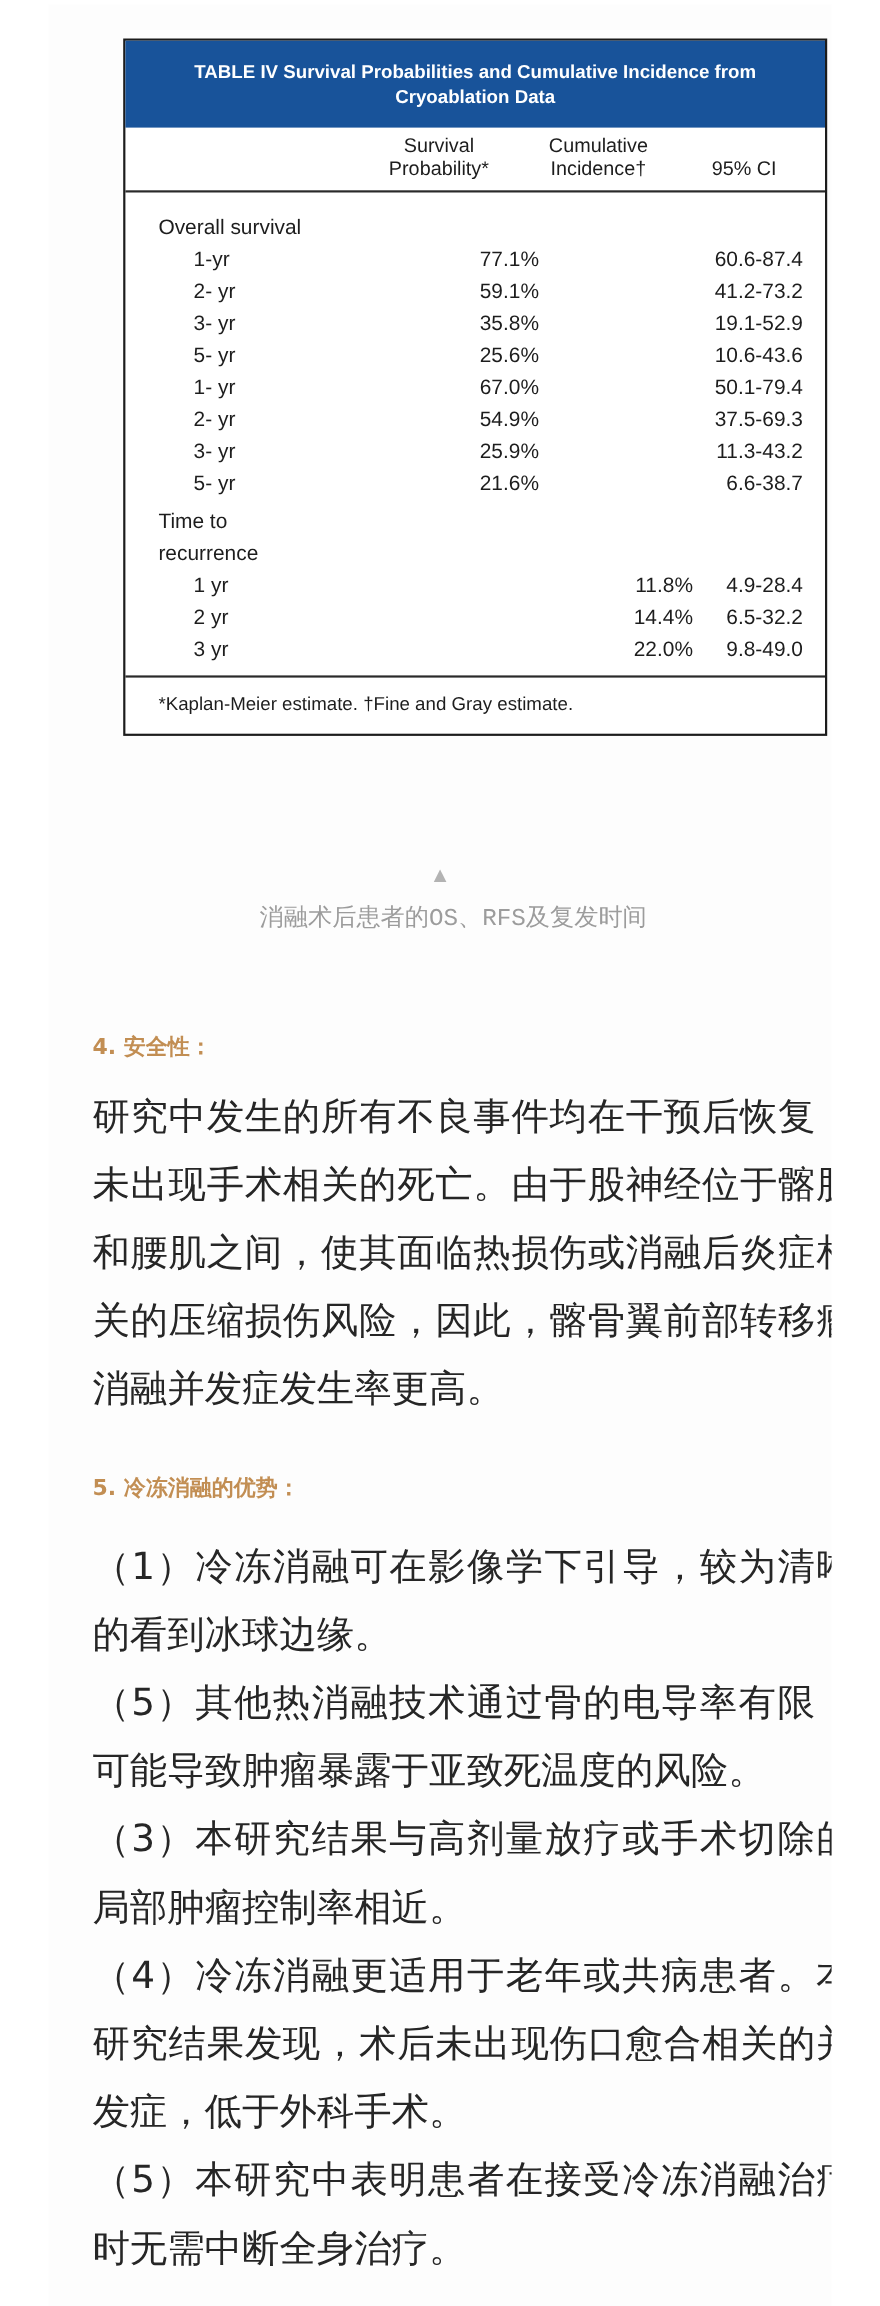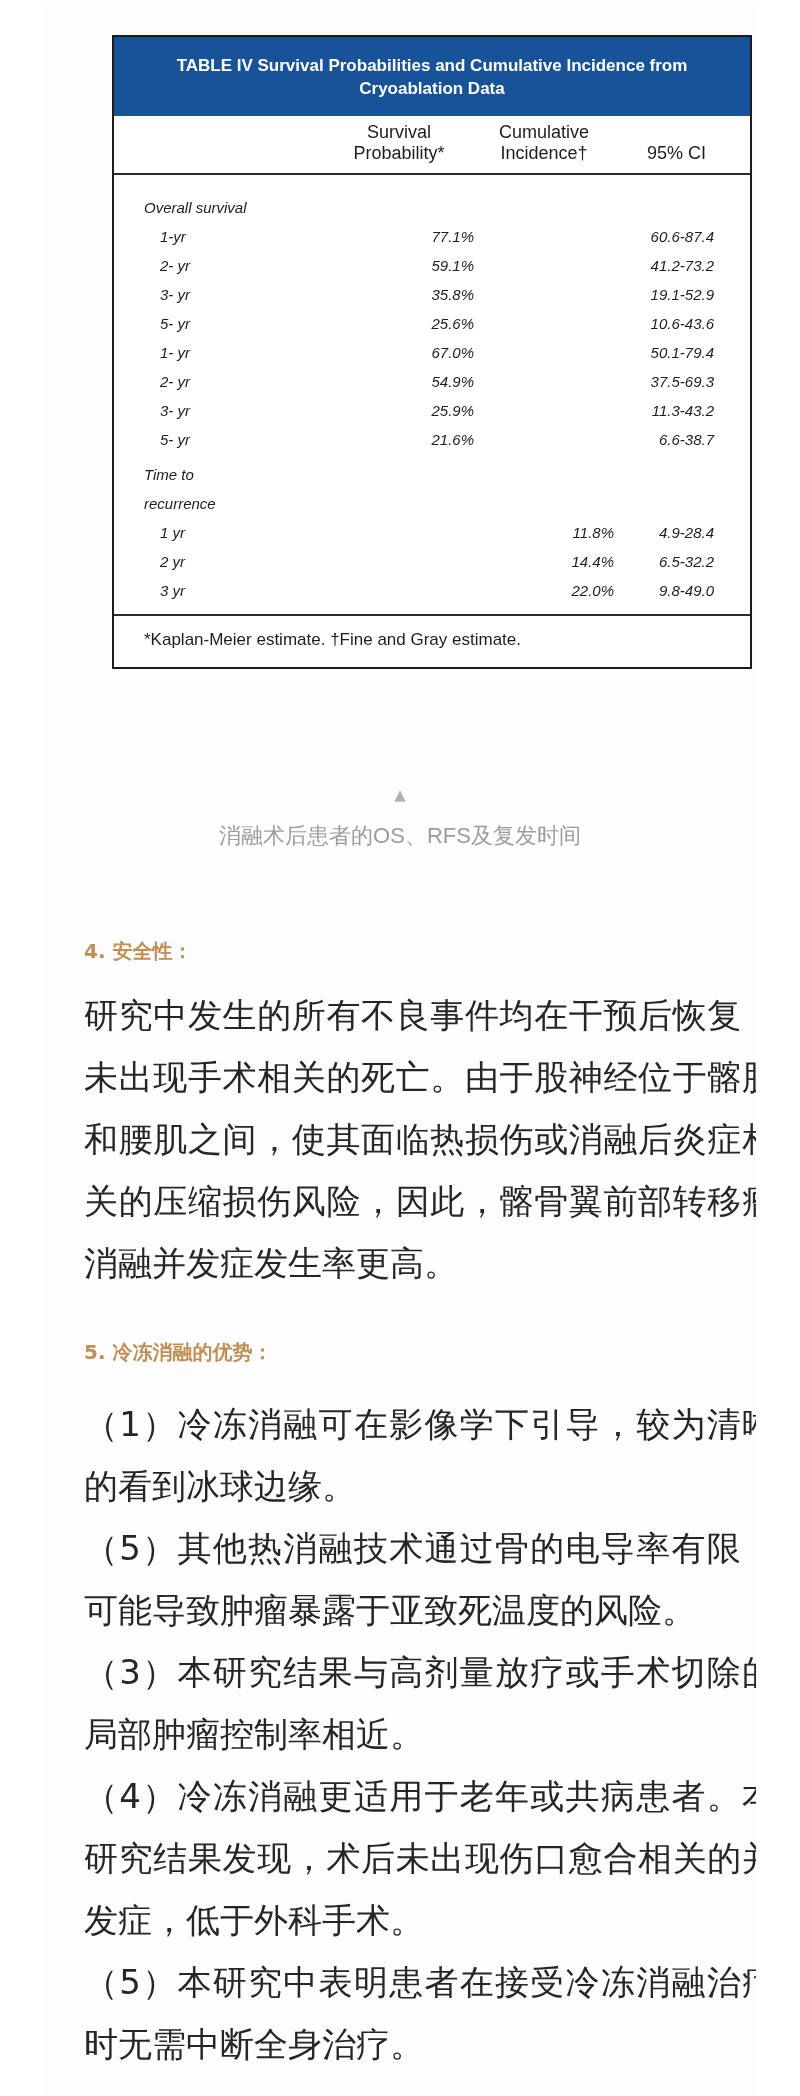--- a/index.html
+++ b/index.html
@@ -23,40 +23,40 @@
   }
   .tbl-colhead {
     display:grid; grid-template-columns:210px 150px 140px 140px;
     align-items:end;
     padding:6px 0 9px; border-bottom:2px solid #2a2a2a;
     font-size:18px; line-height:21px;
   }
   .ch { white-space:pre-line; }
   .ch-sp, .ch-ci { text-align:center; }
   .ch-95 { text-align:right; padding-right:48px; }
-  .tbl-body { padding:12px 0 9px; font-size:15px; border-bottom:2px solid #2a2a2a;font-style:italic; }
+  .tbl-body { padding:12px 0 9px; font-size:19px; border-bottom:2px solid #2a2a2a; }
   .sec-label {
     padding-left:30px; margin-top:6px; line-height:29px; white-space:pre-line;
   }
-  .tbl-row { display:grid; grid-template-columns:210px 150px 140px 140px; line-height:29px; }
+  .tbl-row { display:grid; grid-template-columns:210px 150px 140px 140px; line-height:29px;padding-left:16px; }
   .c-label { padding-left:46px; }
   .c-sp, .c-ci { text-align:right; }
   .c-95 { text-align:right; padding-right:40px; }
   .tbl-foot { padding:13px 20px 16px 30px; font-size:17px; line-height:22px; }
 
   
   .collapse-tri {
     position:absolute; top:784px; left:0; width:100%;
     text-align:center; color:#b3b3b3; font-size:15px; line-height:15px;
     font-family:"DejaVu Sans", sans-serif;
   }
   .caption {
-    position:absolute; top:818px; left:0; width:100%;
+    position:absolute; top:818px; left:12px; width:100%;
     text-align:center; color:#9c9c9c; font-size:22px; line-height:28px;
-    font-family:Liberation Sans, sans-serif;
+    font-family:Liberation Mono, monospace;
   }
 
   
   .article {
     position:absolute; left:40px; top:926px; width:692px;
     font-family:"DejaVu Sans", sans-serif; color:#262626;
   }
   .h-orange {
     color:#c28e53; font-weight:bold; font-size:20px; line-height:42px;
   }

